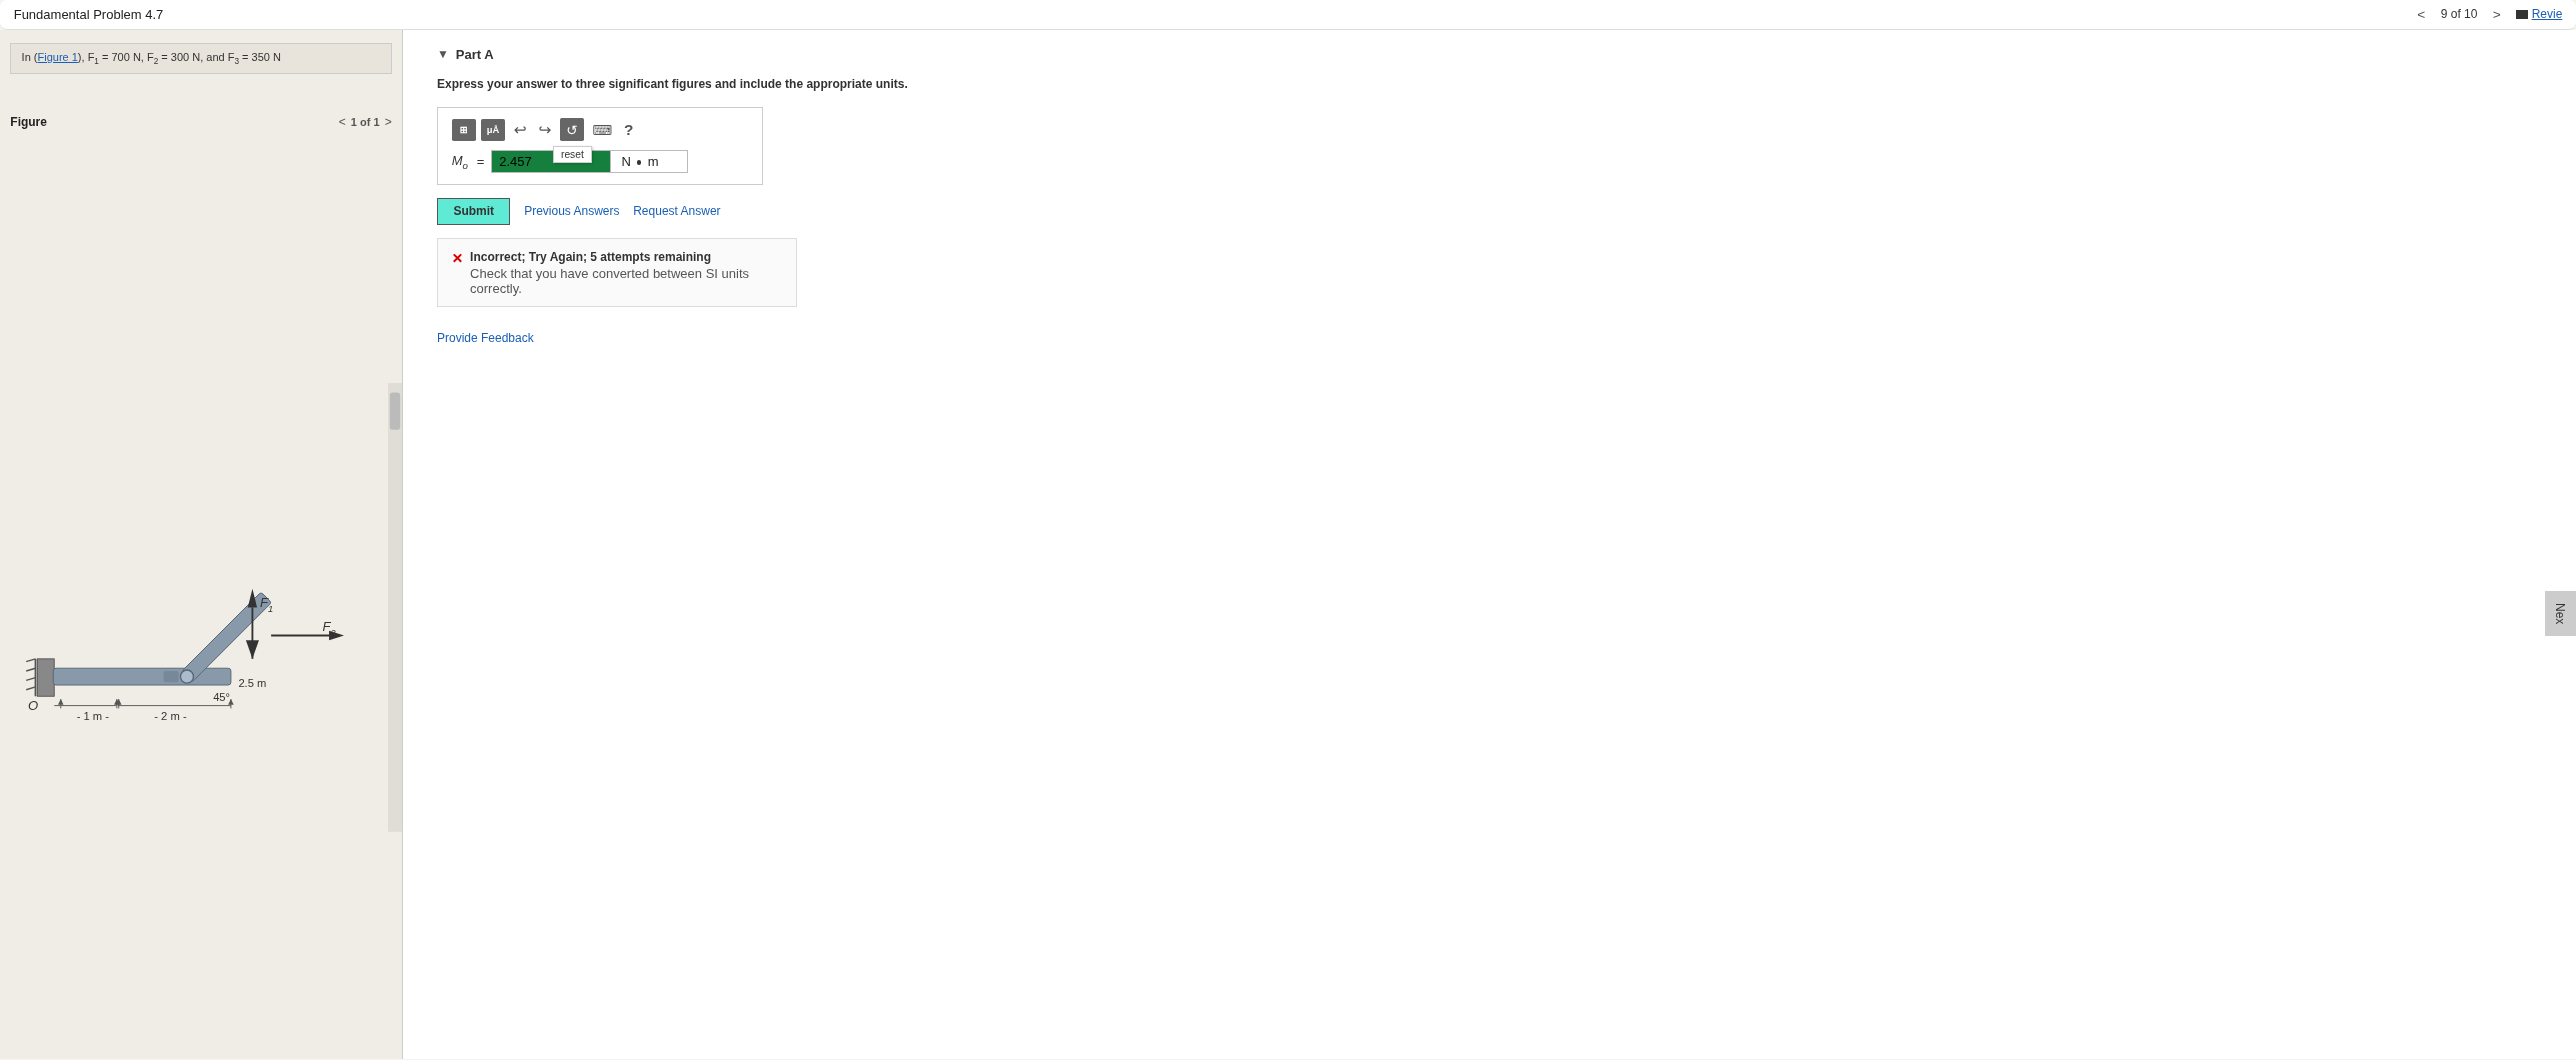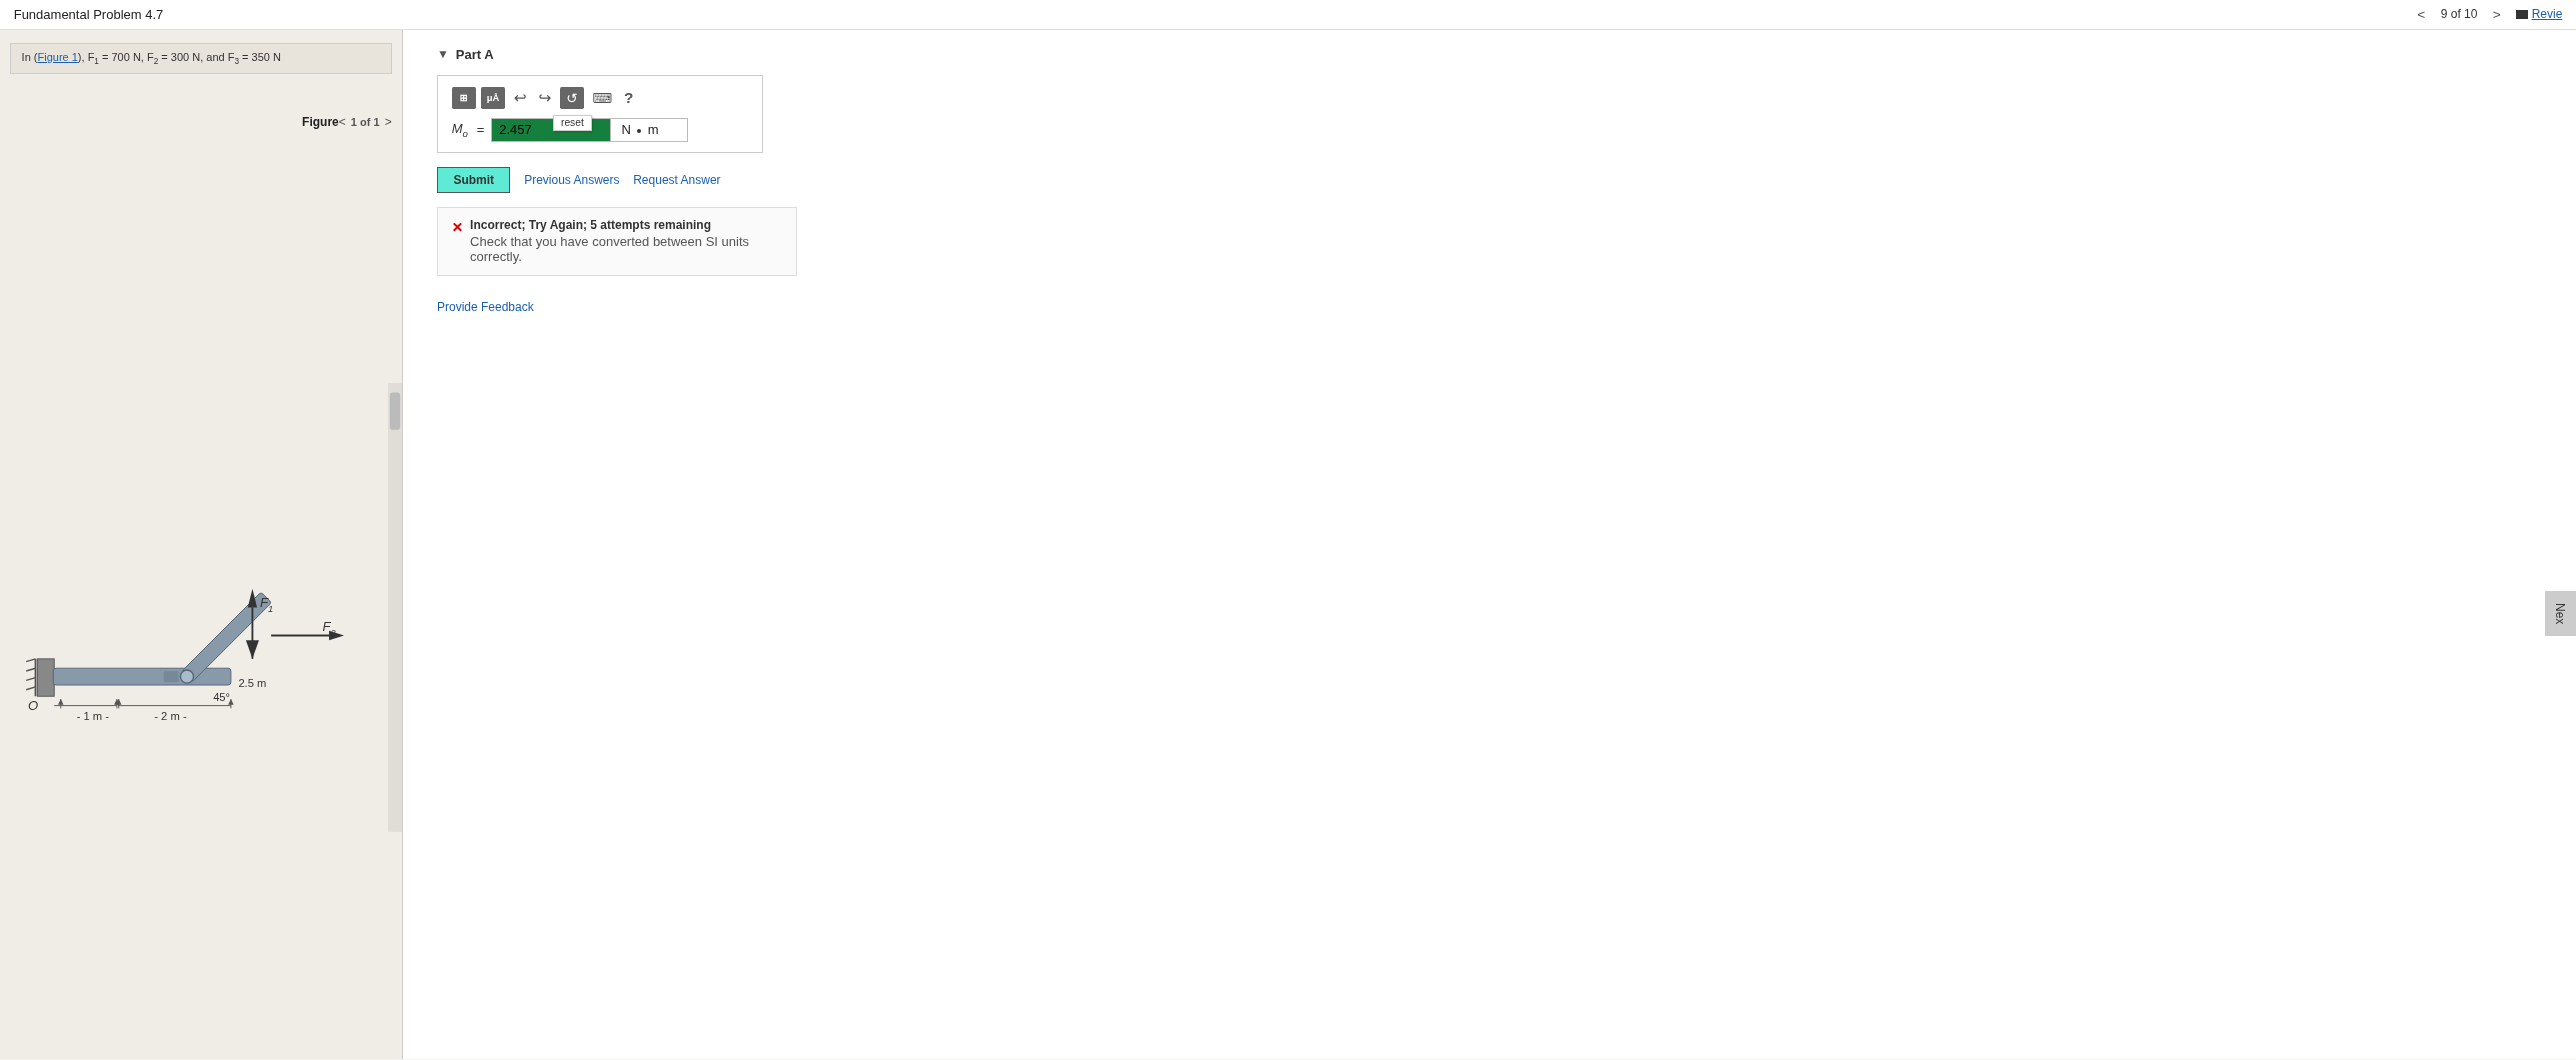--- a/index.html
+++ b/index.html
@@ -13,20 +13,21 @@
 
     
     .top-bar {
       display: flex;
       justify-content: space-between;
       align-items: center;
       padding: 5.1px 13.7px;
       background: #fff;
       border-bottom: 0.9px solid #ddd;
       position: relative;
+      border-radius: 7px;
     }
     .top-bar-title {
       font-size: 13px;
       font-weight: 500;
     }
     .top-bar-right {
       display: flex;
       align-items: center;
       gap: 10.3px;
       font-size: 12px;
@@ -79,21 +80,21 @@
     .figure-info-box {
       margin: 13.7px 10.3px;
       background: #e8e4dc;
       border: 0.9px solid #ccc;
       padding: 6.9px 10.3px;
       font-size: 11px;
       color: #333;
     }
     .figure-header {
       display: flex;
-      justify-content: flex-end;
+      justify-content: space-between;
       align-items: center;
       padding: 6.9px 10.3px;
       font-weight: bold;
       font-size: 12px;
     }
     .figure-nav {
       display: flex;
       align-items: center;
       gap: 5.1px;
       font-size: 11px;
@@ -442,20 +443,21 @@
 
   <div class="right-panel">
 
     
     <div class="part-header">
       <button class="collapse-btn">▼</button>
       <span>Part A</span>
     </div>
 
     
+    <p class="problem-instruction">Express your answer to three significant figures and include the appropriate units.</p>
 
     
     <div class="answer-box">
       
       <div class="toolbar">
         <button class="toolbar-btn">
           <span class="toolbar-btn-icon">⊞</span>
         </button>
         <button class="toolbar-btn">
           <span class="toolbar-btn-icon">μÅ</span>

